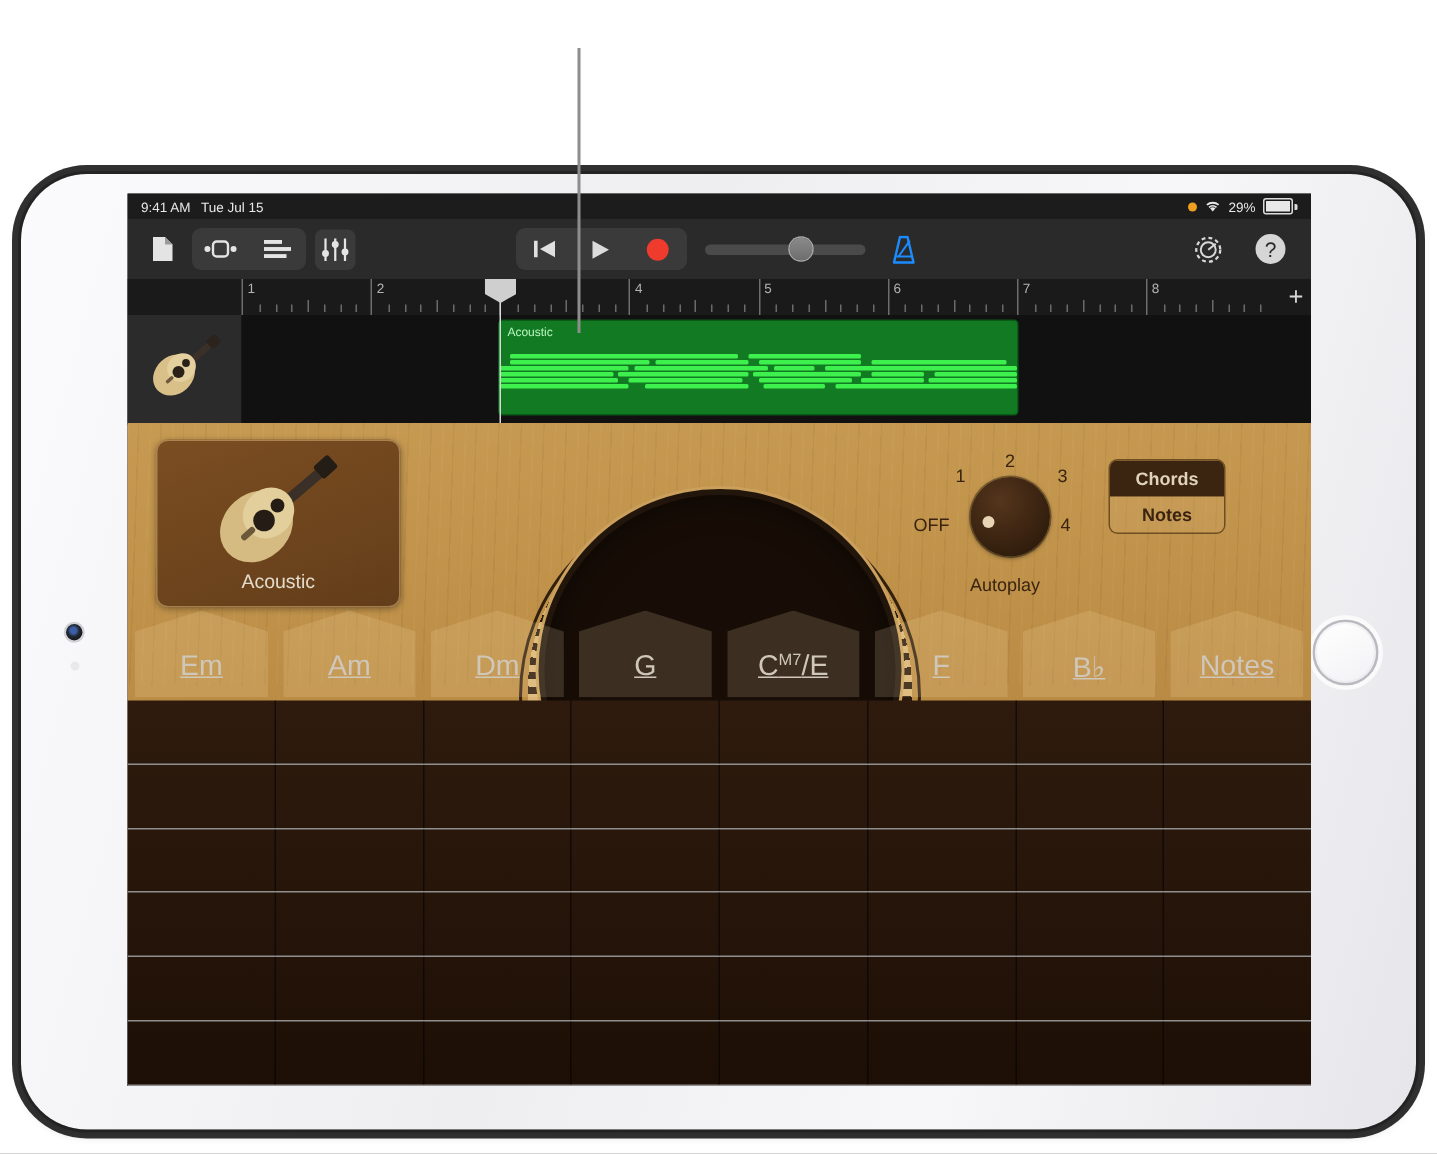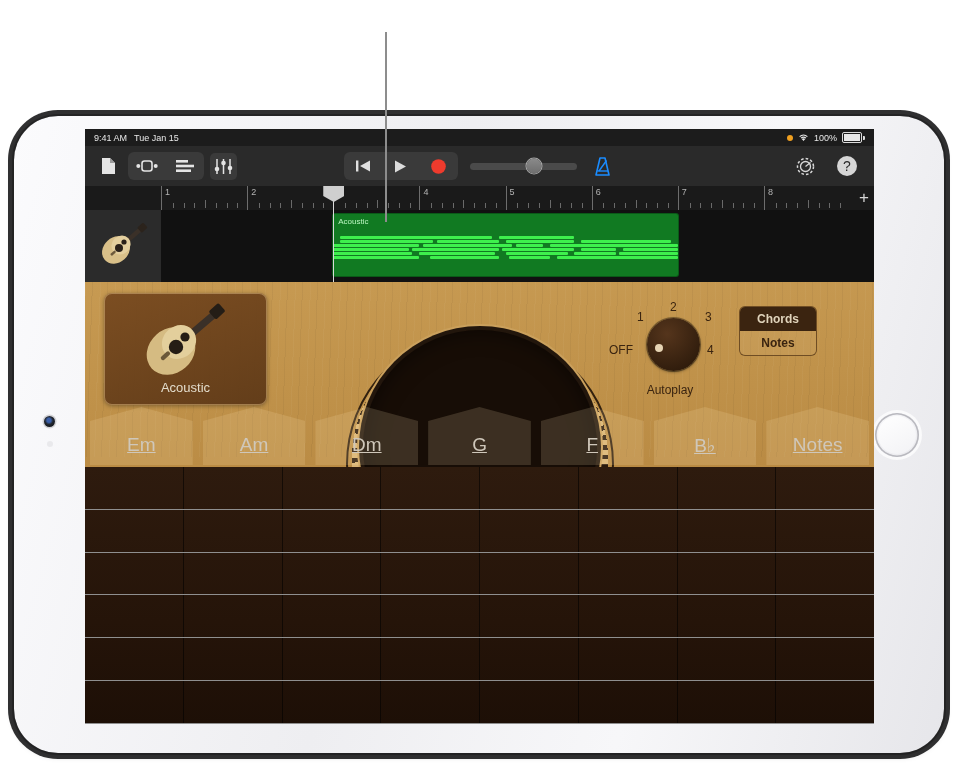--- a/index.html
+++ b/index.html
@@ -162,30 +162,30 @@
     <div class="bezel-edge"></div>
     <div class="camera"></div>
     <div class="sensor"></div>
     <div class="homebtn"></div>
 
     <div class="screen">
 
       <div class="statusbar">
         <div class="sb-left">
           <span>9:41 AM</span>
-          <span>Tue Jan 15</span>
+          <span>Tue Jul 15</span>
         </div>
         <div class="sb-right">
           <span class="dot-orange"></span>
           <svg width="11" height="9" viewBox="0 0 11 9">
             <path d="M5.5 8 L7.3 5.9 A2.8 2.8 0 0 0 3.7 5.9 Z" fill="#e8e8e8"></path>
             <path d="M1.6 3.6 A6 6 0 0 1 9.4 3.6" stroke="#e8e8e8" stroke-width="1.2" fill="none"></path>
             <path d="M3 5.2 A3.9 3.9 0 0 1 8 5.2" stroke="#e8e8e8" stroke-width="1.1" fill="none"></path>
           </svg>
-          <span>100%</span>
+          <span>29%</span>
           <span style="display:flex;align-items:center;">
             <span class="batt"></span>
               <span class="batt-cap"></span>
           </span>
         </div>
       </div>
 
       <div class="toolbar">
         <div class="tb-left">
           <div class="tb-btn">
@@ -455,20 +455,24 @@
             <div class="chordcell">
               <div class="pent"></div>
               <div class="chordname">Dm</div>
             </div>
             <div class="chordcell">
               <div class="pent"></div>
               <div class="chordname">G</div>
             </div>
             <div class="chordcell">
               <div class="pent"></div>
+              <div class="chordname">C<sup>M7</sup>/E</div>
+            </div>
+            <div class="chordcell">
+              <div class="pent"></div>
               <div class="chordname">F</div>
             </div>
             <div class="chordcell">
               <div class="pent"></div>
               <div class="chordname">B♭</div>
             </div>
             <div class="chordcell">
               <div class="pent"></div>
               <div class="chordname">Notes</div>
             </div>

